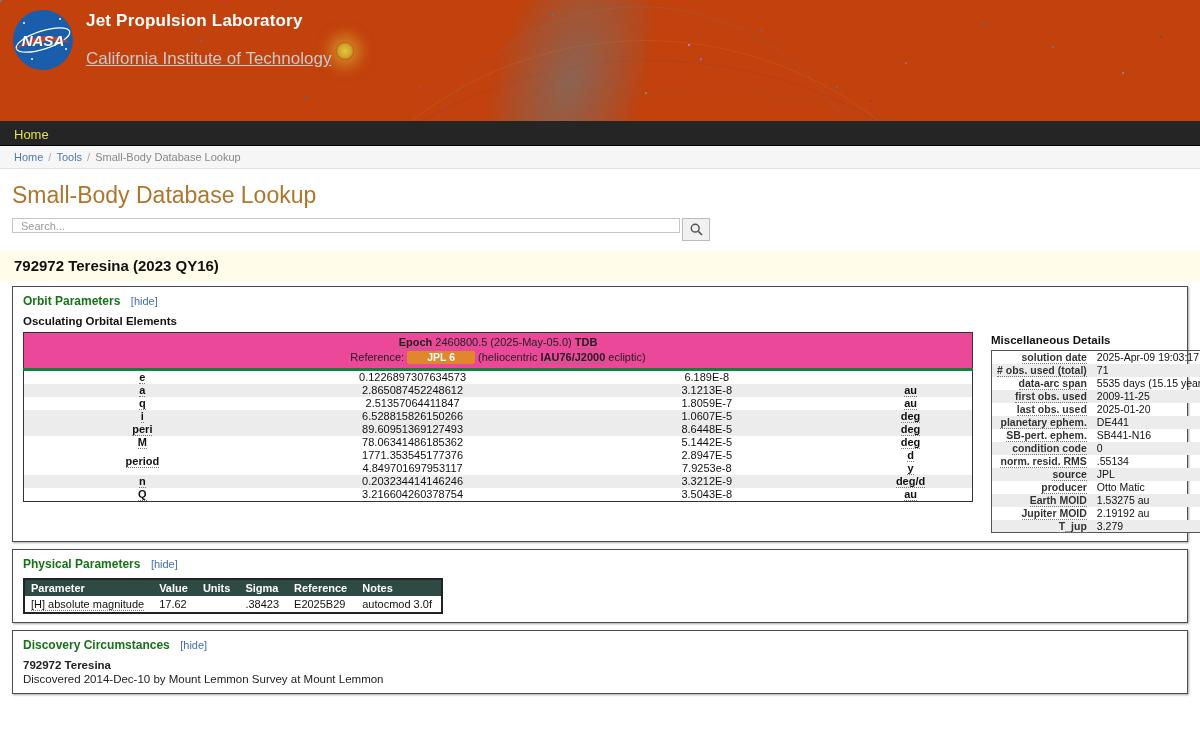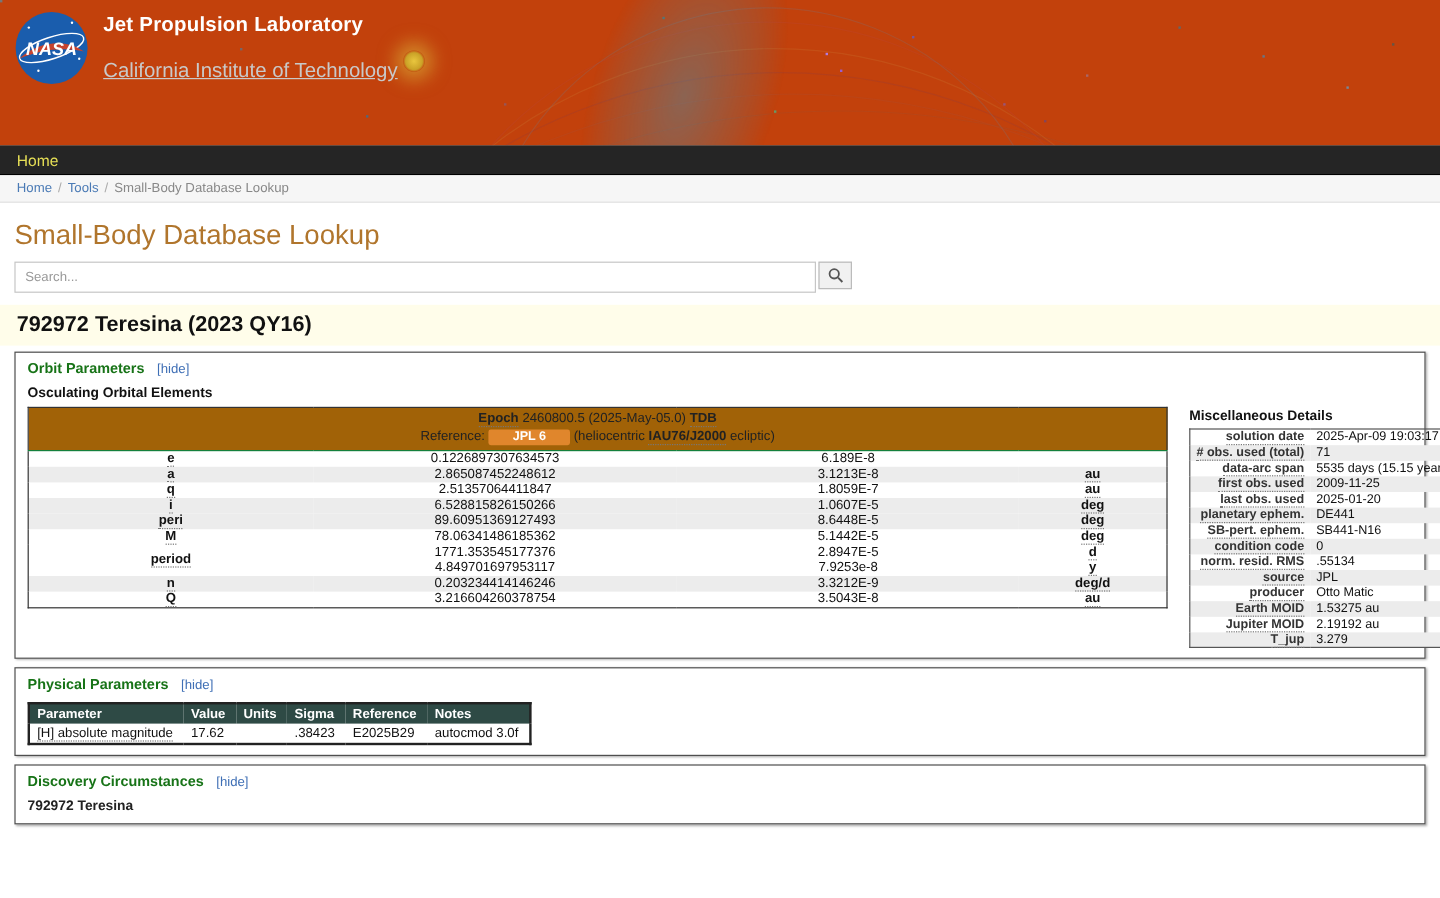--- a/index.html
+++ b/index.html
@@ -35,46 +35,46 @@
   .navbar { height: 25px; line-height: 25px; background: #252525; border-bottom: 1px solid #000; padding-left: 14px; }
   .navbar a { color: #e6df56; font-size: 13px; text-decoration: none; }
   .breadcrumb { height: 23px; line-height: 23px; background: #f6f6f6; border-bottom: 1px solid #e2e2e2;
     padding-left: 14px; font-size: 11px; color: #888; }
   .breadcrumb a { color: #4a7ab5; text-decoration: none; }
   .breadcrumb .sep { color: #aaa; margin: 0 5px; }
   
   .main { padding: 0 12px; }
   h1.page-title { margin: 13px 0 9px; font-size: 23px; font-weight: 500; color: #b0752c; }
   .search-row { display: flex; width: 698px; gap: 2px; margin-bottom: 10px; }
-  .search-row input { flex: 1; height: 26px; border: 1px solid #c6c6c6; padding: 0 8px; font-size: 11px;
+  .search-row input { flex: 1; height: 15px; border: 1px solid #c6c6c6; padding: 0 8px; font-size: 11px;
     font-family: "Liberation Sans", sans-serif; color: #444; }
   .search-row input::placeholder { color: #999; }
   .search-btn { width: 28px; height: 23px; background: #f1f1f1; border: 1px solid #bbb; cursor: pointer;
     display: flex; align-items: center; justify-content: center; }
   
   .object-box { margin: 0 -12px 5px; background: #fffdea; padding: 6px 14px 7px; }
-  .object-title { font-size: 18px; font-weight: bold; color: #111; }
+  .object-title { font-size: 15px; font-weight: bold; color: #111; }
   .object-info { font-size: 11px; margin-top: 4px; color: #333; }
   .object-info .item { margin-right: 28px; }
   .object-info b { color: #222; }
   .object-info a { color: #4a7ab5; text-decoration: none; }
   
   .section { border: 1px solid #4e4e4e; box-shadow: 1px 1px 2px rgba(0,0,0,.35); margin-bottom: 7px;
     padding: 4px 10px 8px; background: #fff; }
   .section.slim { padding-bottom: 5px; }
   .sec-title { font-size: 12px; font-weight: bold; color: #177317; }
   .sec-toggle { font-size: 11px; color: #3f6fb5; text-decoration: none; margin-left: 6px; font-weight: normal; }
   .sub-head { font-size: 11.5px; font-weight: bold; color: #111; margin: 6px 0 5px; }
   
   .orbit-flex { display: flex; align-items: flex-start; gap: 18px; }
   .elements-wrap { width: 982px; }
   table { border-collapse: collapse; }
   .el-table { width: 100%; border: 1px solid #333; font-size: 11px; }
-  .el-table .epoch-bar { background: #a16207; text-align: center; padding: 2px 0 3px; line-height: 1.35;
-    border-bottom: 1px solid #15803d; color: #222; }
+  .el-table .epoch-bar { background: #ec4899; text-align: center; padding: 2px 0 3px; line-height: 1.35;
+    border-bottom: 3px solid #15803d; color: #222; }
   .el-table thead th { background: #2e4a45; color: #fff; font-size: 11px; padding: 2px 4px; font-weight: bold; }
   .el-table tbody td { text-align: center; padding: 0 4px; line-height: 1.18; height: 13px; color: #111; }
   .el-table tbody tr.alt { background: #ececec; }
   .el-table tbody td .ln { line-height: 1.18; }
   .el-name, .el-unit { font-weight: bold; }
   .dd { border-bottom: 1px dotted #777; }
   .badge { background: #e0862c; color: #fff; font-weight: bold; padding: 0 20px 1px; border-radius: 2px; font-size: 10.5px; }
   
   .misc-wrap { width: 186px; flex: none; padding-top: 2px; }
   .misc-title { font-size: 11.5px; font-weight: bold; margin-bottom: 4px; color: #111; }
@@ -391,16 +391,17 @@
         </tbody>
     </table>
   </div>
 
   <div class="section">
     <div>
       <span class="sec-title">Discovery Circumstances</span>
       <a href="#" class="sec-toggle">[hide]</a>
     </div>
     <div class="disc-name">792972 Teresina</div>
+    <div class="disc-line">Discovered 2014-Dec-10 by Mount Lemmon Survey at Mount Lemmon</div>
 
   </div>
 
 </div>
 
 </body></html>

